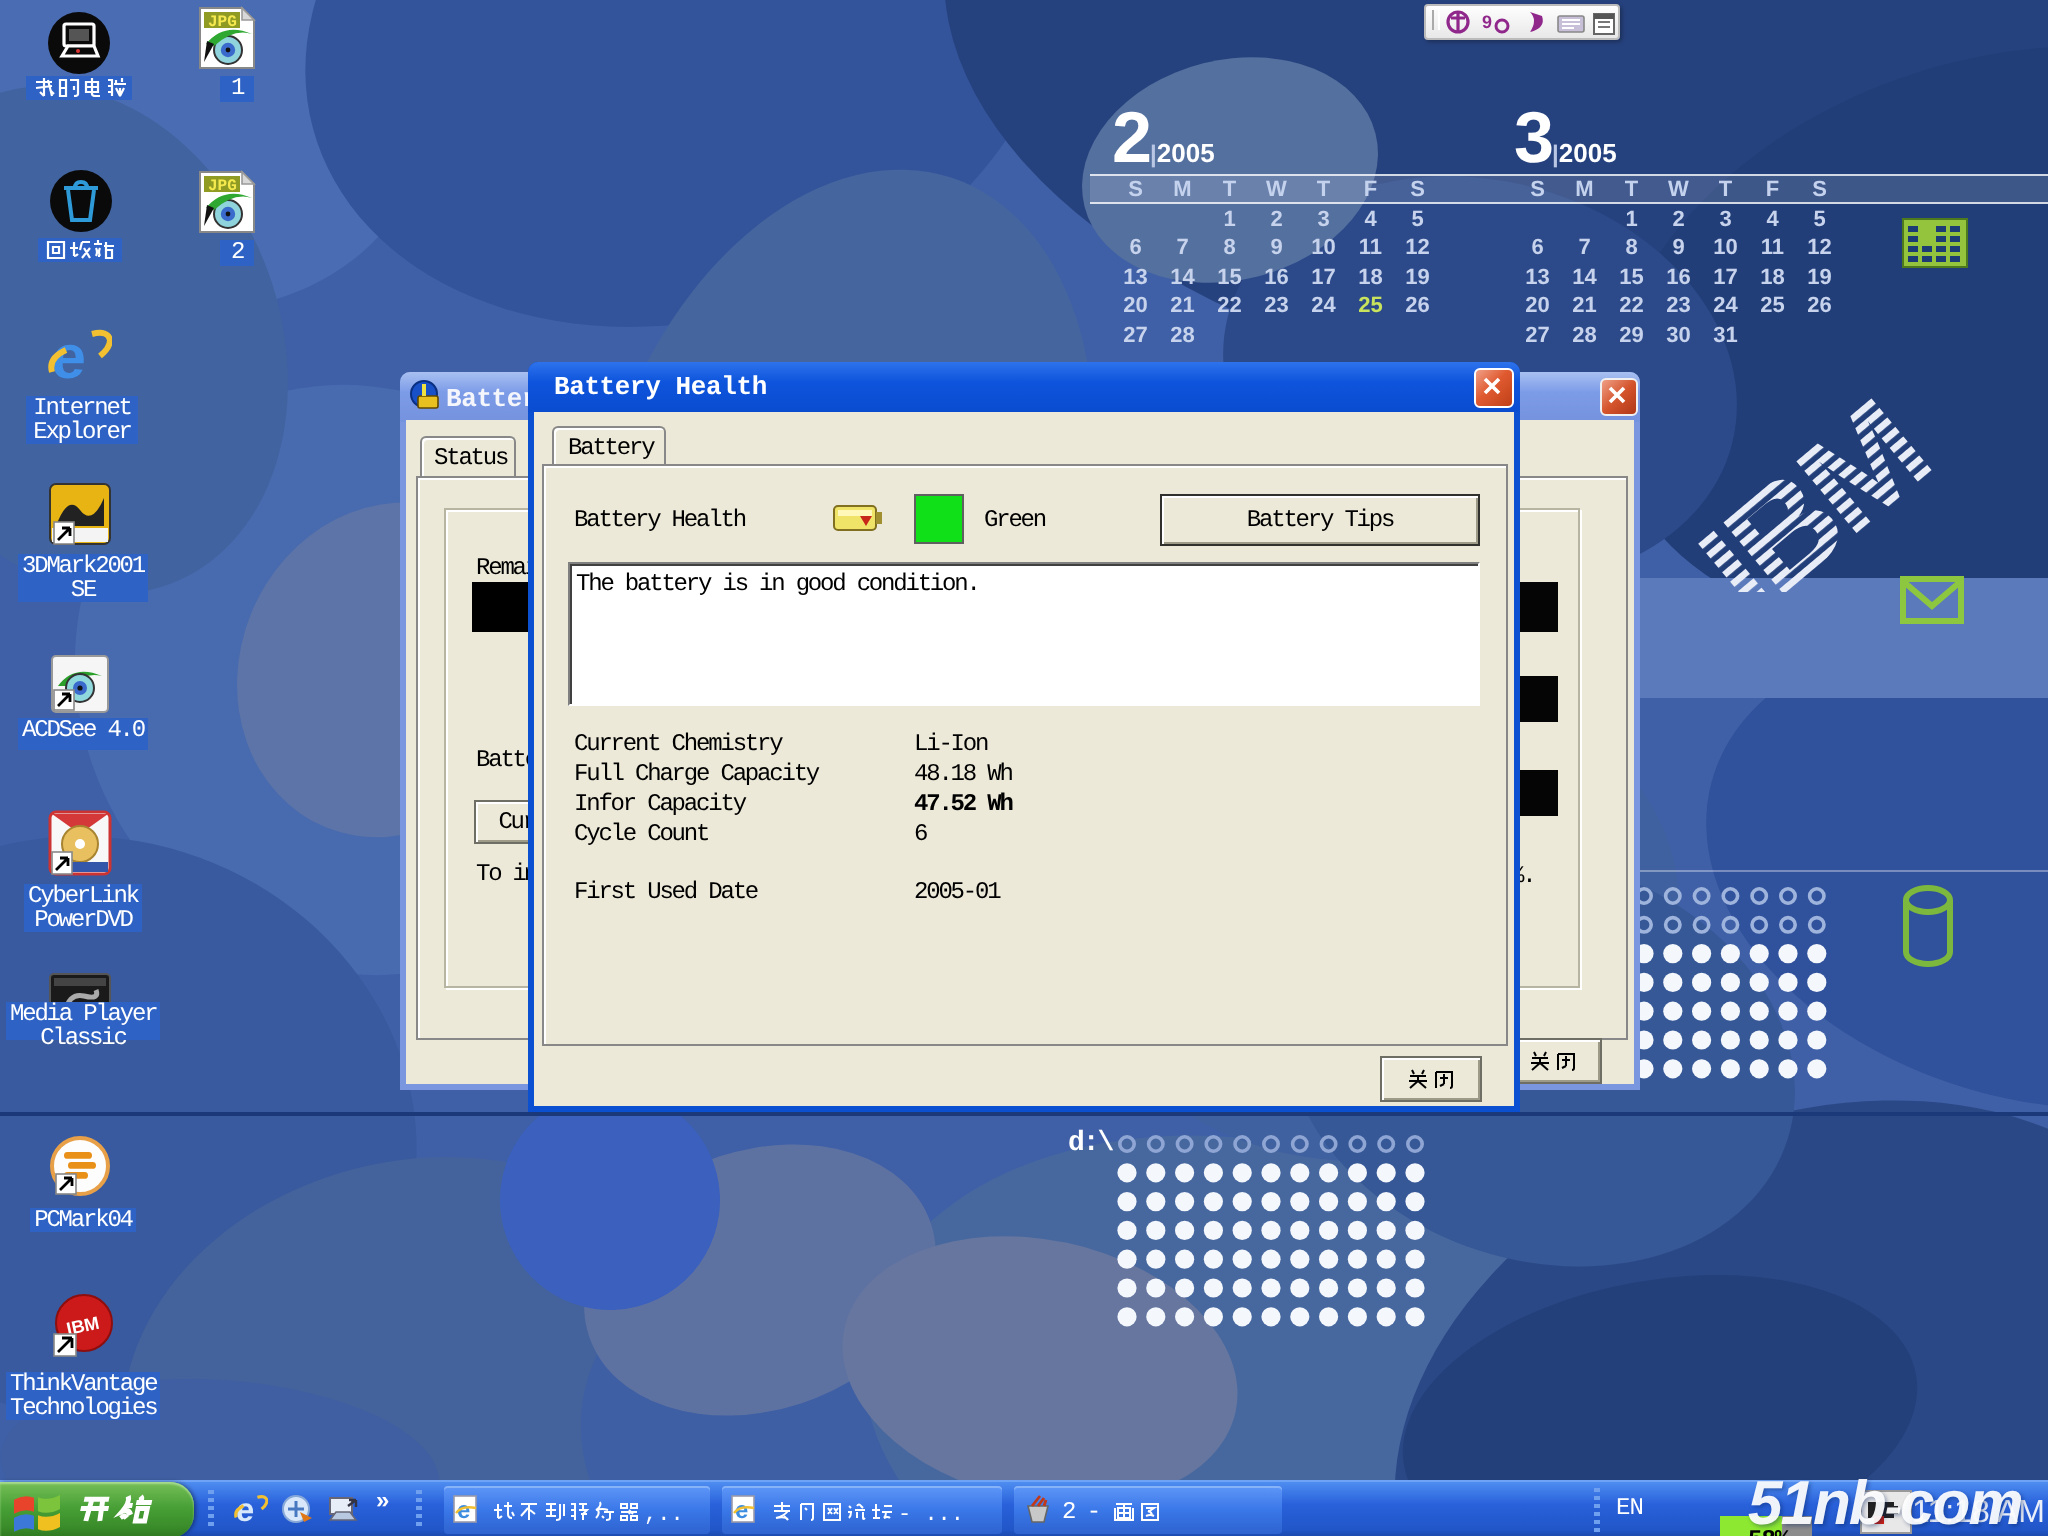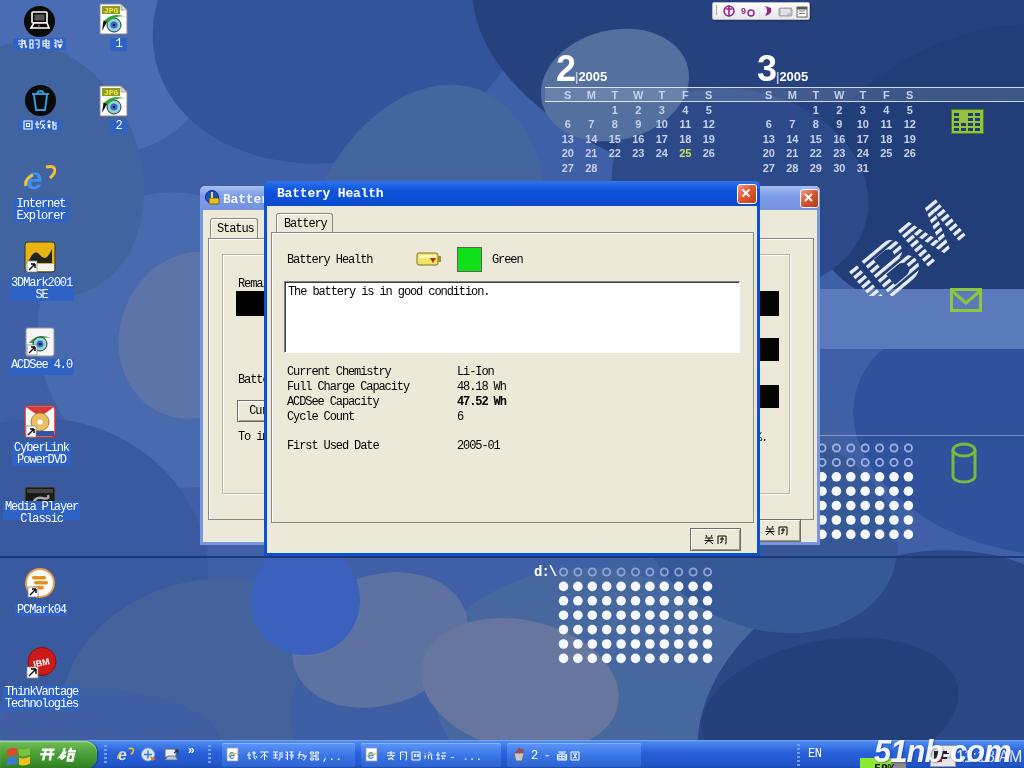--- a/index.html
+++ b/index.html
@@ -684,29 +684,32 @@
     <svg class="abs" style="left:152px;top:69px;" width="26" height="17" viewBox="0 0 26 17">
       <rect x="1" y="3" width="21" height="12" rx="2" fill="#F0E468" stroke="#807020" stroke-width="1"></rect>
       <rect x="22" y="6" width="3" height="6" fill="#A09030"></rect>
       <rect x="3" y="5" width="17" height="3" fill="#FFF8B8"></rect>
       <path d="M14 8 L20 8 L17 13 Z" fill="#C82818"></path>
     </svg>
 
     <div class="abs" style="left:193px;top:66px;width:23px;height:23px;background:#10E018;border:1px solid #606060;"></div>
     <div class="abs ms" style="left:228px;top:72px;">Green</div>
 
+    <div class="btn" style="left:316px;top:66px;width:158px;height:24px;border:1px solid #30302C;">
+        <span class="ms">Battery Tips</span>
+      </div>
 
     <div class="abs sunken" style="left:20px;top:100px;width:454px;height:70px;background:#fff;"></div>
     <div class="abs ms" style="left:24px;top:104px;">The battery is in good condition.</div>
 
     <div class="abs ms" style="left:23px;top:184px;">Current Chemistry</div>
       <div class="abs ms" style="left:193px;top:184px;">Li-Ion</div>
     <div class="abs ms" style="left:23px;top:199px;">Full Charge Capacity</div>
       <div class="abs ms" style="left:193px;top:199px;">48.18 Wh</div>
-    <div class="abs ms" style="left:23px;top:214px;">ACDSee Capacity</div>
+    <div class="abs ms" style="left:23px;top:214px;">Infor Capacity</div>
       <div class="abs ms" style="left:193px;top:214px;font-weight:bold;">47.52 Wh</div>
     <div class="abs ms" style="left:23px;top:229px;">Cycle Count</div>
       <div class="abs ms" style="left:193px;top:229px;">6</div>
     <div class="abs ms" style="left:23px;top:258px;">First Used Date</div>
       <div class="abs ms" style="left:193px;top:258px;">2005-01</div>
 
 
     <div class="btn" style="left:426px;top:347px;width:49px;height:21px;color:#000;">
       <svg width="26" height="12" viewBox="0 0 26 12">
           <g stroke-width="1" color="#000">

